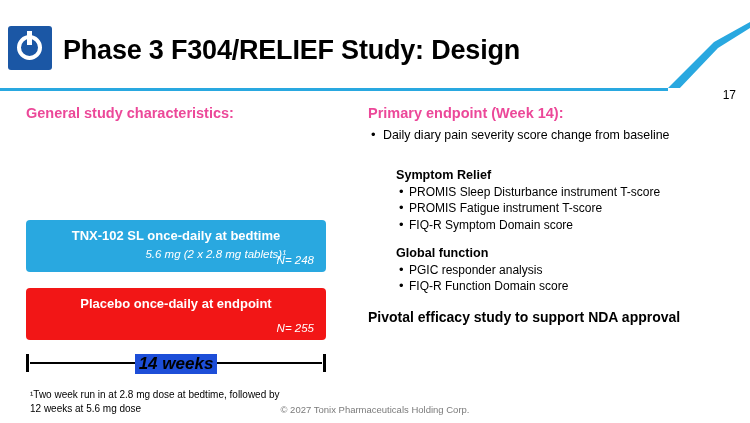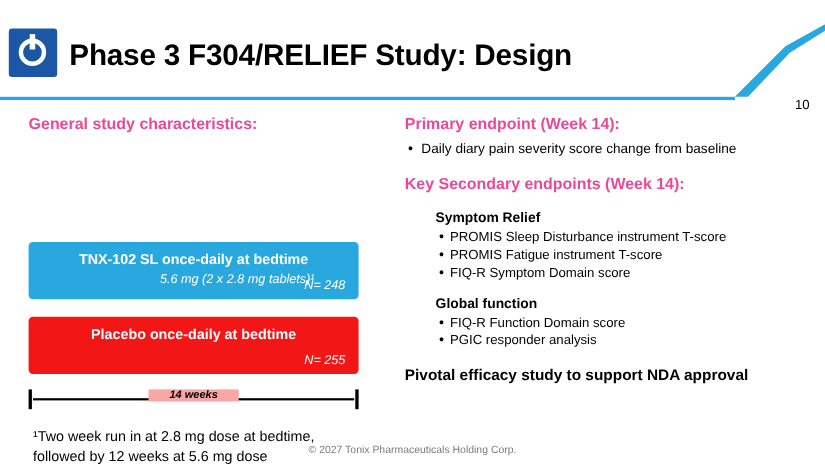--- a/index.html
+++ b/index.html
@@ -184,33 +184,33 @@
     background: #000000;
   }
   .timeline .cap.left { left: 0; }
   .timeline .cap.right { right: 0; }
   .timeline .label {
     position: absolute;
     left: 0;
     right: 0;
     top: 2px;
     text-align: center;
-    font-size: 10px;
+    font-size: 17px;
     font-weight: bold;
     font-style: italic;
-    background: #fca5a5;
+    background: #1d4ed8;
     width: 82px;
     margin: 0 auto;
   }
 
   .footnote {
     position: absolute;
     left: 30px;
     top: 388px;
-    font-size: 13px;
+    font-size: 10px;
     line-height: 1.35;
     color: #000000;
     width: 260px;
   }
 
   
   .right-col {
     position: absolute;
     left: 368px;
     top: 105px;
@@ -266,74 +266,73 @@
 
   <div class="slide-title">Phase 3 F304/RELIEF Study: Design</div>
 
   <div class="header-rule"></div>
 
   <svg class="header-swoosh" viewBox="0 0 82 70" xmlns="http://www.w3.org/2000/svg">
     <path d="M0 66 L46 20 L82 0 L82 6 L50 26 L10 68 Z" fill="#29a8e0"></path>
     <path d="M0 66 L82 66 L82 70 L0 70 Z" fill="#ffffff"></path>
   </svg>
 
-  <div class="page-number">10</div>
+  <div class="page-number">17</div>
 
   <div class="left-col">
     <div class="section-head">General study characteristics:</div>
   </div>
 
   <div class="arm-box arm-active">
     <div class="arm-title">TNX-102 SL once-daily at bedtime</div>
     <div class="arm-sub">5.6 mg (2 x 2.8 mg tablets)¹</div>
     <div class="arm-n">N= 248</div>
   </div>
 
   <div class="arm-box arm-placebo">
-    <div class="arm-title">Placebo once-daily at bedtime</div>
+    <div class="arm-title">Placebo once-daily at endpoint</div>
     <div class="arm-n">N= 255</div>
   </div>
 
   <div class="timeline">
     <div class="line"></div>
     <div class="cap left"></div>
     <div class="cap right"></div>
     <div class="label">14 weeks</div>
   </div>
 
   <div class="footnote">¹Two week run in at 2.8 mg dose at bedtime, followed by 12 weeks at 5.6 mg dose</div>
 
   <div class="right-col">
     <div class="section-head">Primary endpoint (Week 14):</div>
     <ul class="bullets">
       <li>Daily diary pain severity score change from baseline</li>
     </ul>
 
     <div class="spacer-12"></div>
 
-    <div class="section-head">Key Secondary endpoints (Week 14):</div>
 
     <div class="spacer-8"></div>
 
     <div class="indent">
       <div class="sub-head">Symptom Relief</div>
       <ul class="bullets tight">
         <li>PROMIS Sleep Disturbance instrument T-score</li>
         <li>PROMIS Fatigue instrument T-score</li>
         <li>FIQ-R Symptom Domain score</li>
       </ul>
     </div>
 
     <div class="spacer-12"></div>
 
     <div class="indent">
       <div class="sub-head">Global function</div>
       <ul class="bullets tight">
+        <li>PGIC responder analysis</li>
         <li>FIQ-R Function Domain score</li>
-        <li>PGIC responder analysis</li>
       </ul>
     </div>
 
     <div class="closing">Pivotal efficacy study to support NDA approval</div>
   </div>
 
   <div class="footer">© 2027 Tonix Pharmaceuticals Holding Corp.</div>
 
 </div>
 

